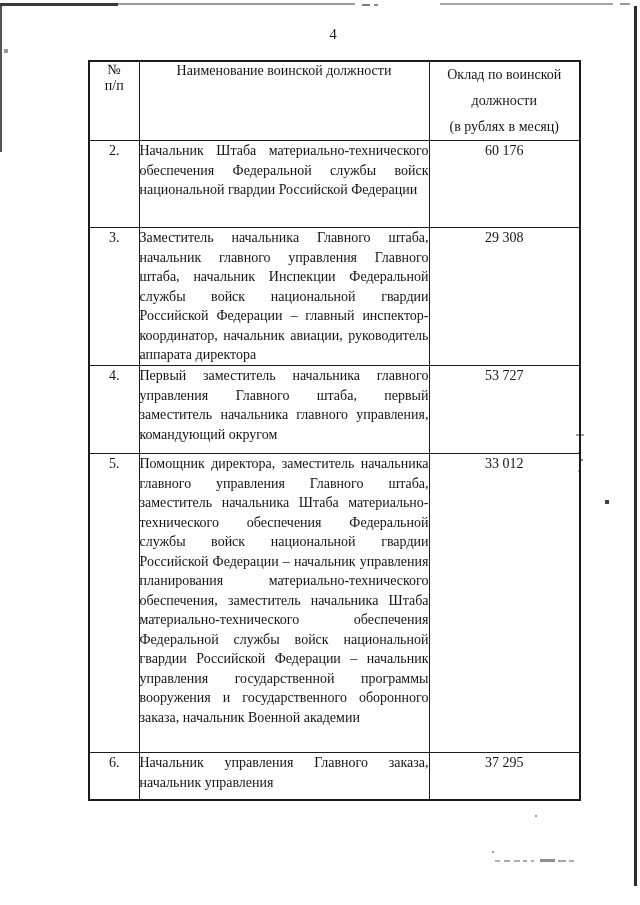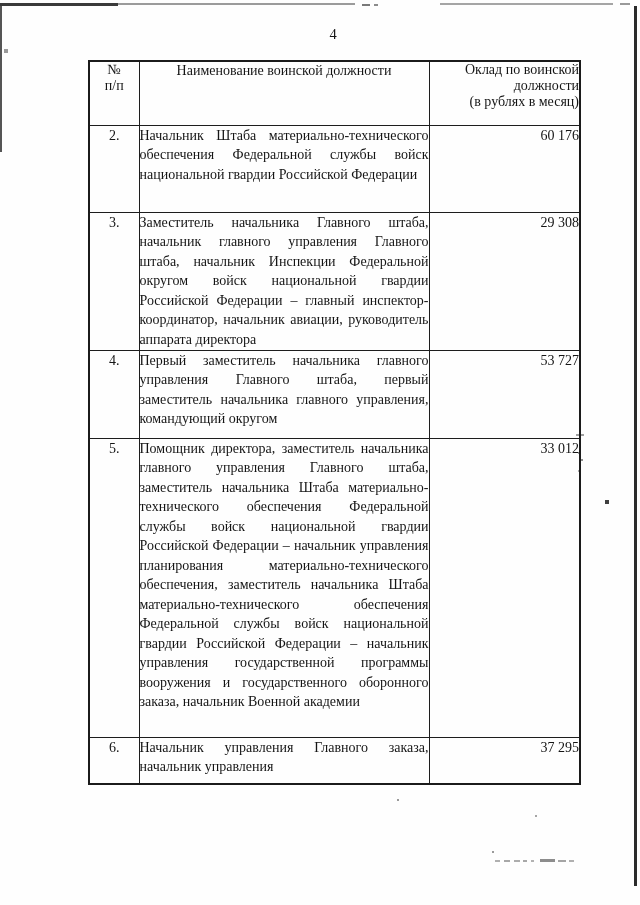--- a/index.html
+++ b/index.html
@@ -35,29 +35,29 @@
   }
   tr.h    { height: 64px; }
   tr.r2   { height: 87px; }
   tr.r3   { height: 138px; }
   tr.r4   { height: 88px; }
   tr.r5   { height: 299px; }
   tr.r6   { height: 47px; }
 
   .h-num  { white-space: pre-line; text-align: center; line-height: 15.5px; padding-top: 7px; }
   .h-pos  { padding-top: 6px; line-height: 17px; }
-  .h-sal  { white-space: pre-line; text-align: right; line-height: 16px; padding-top: 6px; margin-top: 27px; }
+  .h-sal  { white-space: pre-line; text-align: center; line-height: 26px; padding-top: 6px; margin-top: 27px; }
 
   .cell-num { text-align: center; padding-top: 6px; line-height: 19.5px; }
   .cell-pos {
     text-align: justify; text-align-last: left;
     padding: 5px 4px 3px 7px;
     line-height: 19.5px;
   }
-  .cell-sal { text-align: right; padding-top: 5px; line-height: 19.5px; }
+  .cell-sal { text-align: center; padding-top: 5px; line-height: 19.5px; }
 
   
   .art { position: absolute; pointer-events: none; }
   .a-top1   { left: 0;    top: 2.5px; width: 118px; height: 3px;   background: #3a3a3a; }
   .a-top2   { left: 118px; top: 3px;  width: 237px; height: 1.8px; background: #9b9b9b; }
   .a-top3   { left: 440px; top: 3px;  width: 173px; height: 1.8px; background: #a5a5a5; }
   .a-topd1  { left: 362px; top: 3.5px; width: 8px;  height: 2px;   background: #7a7a7a; }
   .a-topd2  { left: 374px; top: 3.5px; width: 4px;  height: 2px;   background: #8c8c8c; }
   .a-topd3  { left: 620px; top: 3px;  width: 10px;  height: 2px;   background: #9a9a9a; }
   .a-right  { left: 634px; top: 6px;  width: 2.5px; height: 880px; background: #2b2b2b; }
@@ -130,21 +130,21 @@
       </tr>
     </thead>
     <tbody>
       <tr class="r2">
         <td class="cell-num">2.</td>
         <td class="cell-pos">Начальник Штаба материально-технического обеспечения Федеральной службы войск национальной гвардии Российской Федерации</td>
         <td class="cell-sal">60 176</td>
       </tr>
       <tr class="r3">
         <td class="cell-num">3.</td>
-        <td class="cell-pos">Заместитель начальника Главного штаба, начальник главного управления Главного штаба, начальник Инспекции Федеральной округом войск национальной гвардии Российской Федерации – главный инспектор-координатор, начальник авиации, руководитель аппарата директора</td>
+        <td class="cell-pos">Заместитель начальника Главного штаба, начальник главного управления Главного штаба, начальник Инспекции Федеральной службы войск национальной гвардии Российской Федерации – главный инспектор-координатор, начальник авиации, руководитель аппарата директора</td>
         <td class="cell-sal">29 308</td>
       </tr>
       <tr class="r4">
         <td class="cell-num">4.</td>
         <td class="cell-pos">Первый заместитель начальника главного управления Главного штаба, первый заместитель начальника главного управления, командующий округом</td>
         <td class="cell-sal">53 727</td>
       </tr>
       <tr class="r5">
         <td class="cell-num">5.</td>
         <td class="cell-pos">Помощник директора, заместитель начальника главного управления Главного штаба, заместитель начальника Штаба материально-технического обеспечения Федеральной службы войск национальной гвардии Российской Федерации – начальник управления планирования материально-технического обеспечения, заместитель начальника Штаба материально-технического обеспечения Федеральной службы войск национальной гвардии Российской Федерации – начальник управления государственной программы вооружения и государственного оборонного заказа, начальник Военной академии</td>

